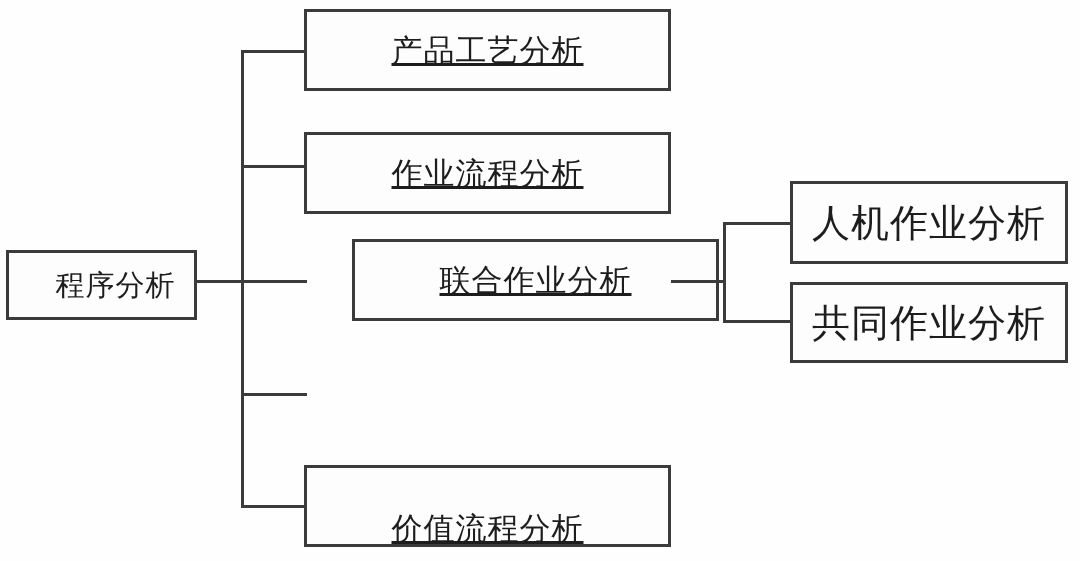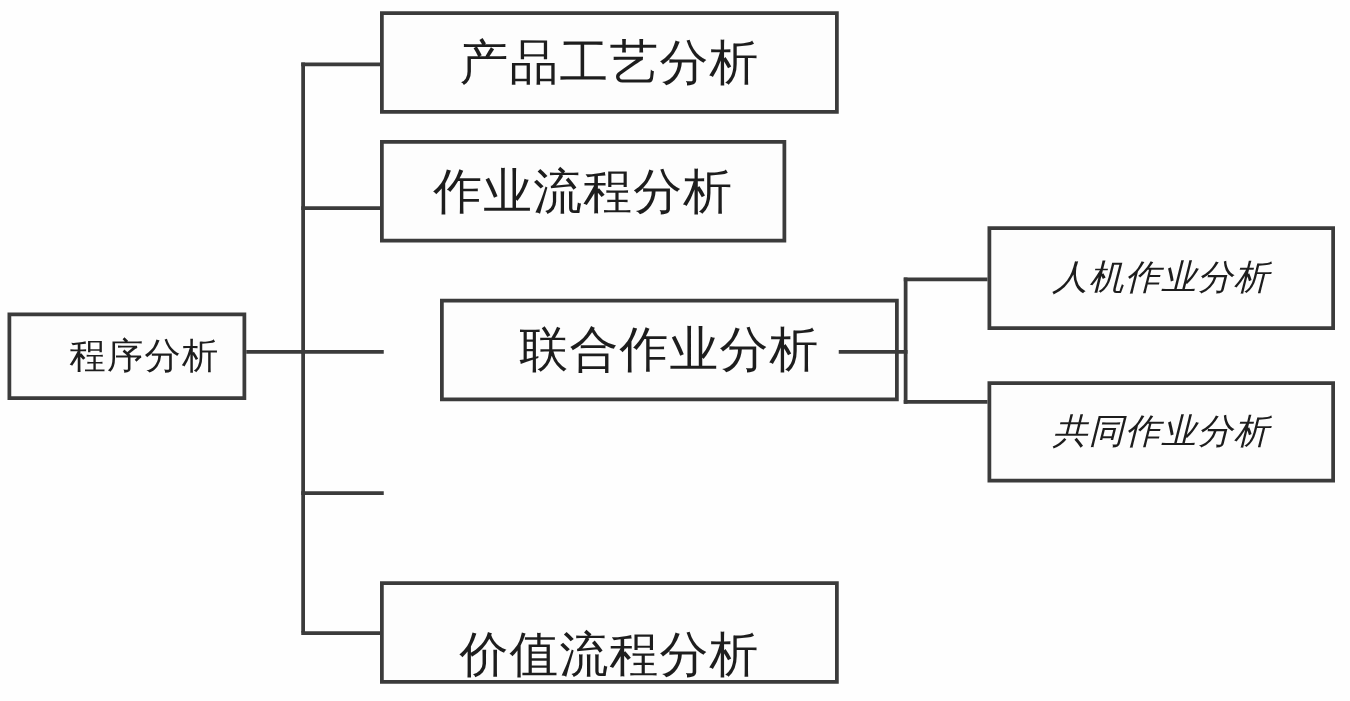--- a/index.html
+++ b/index.html
@@ -27,22 +27,22 @@
     justify-content: center;
   }
   .node-label {
     font-family: "Liberation Serif", "DejaVu Serif", serif;
     color: #1d1d1d;
     letter-spacing: 1px;
     white-space: nowrap;
     line-height: 1;
   }
   .node-root .node-label { font-size: 29px; }
-  .node-level2 .node-label { font-size: 39px; }
-  .node-level3 .node-label { font-size: 28px; font-style: italic; }
+  .node-level2 .node-label { font-size: 31px; text-decoration: underline; }
+  .node-level3 .node-label { font-size: 38px; }
   .connector {
     position: absolute;
     background: #3b3b3b;
   }
   .connector-h { height: 3px; }
   .connector-v { width: 3px; }
 </style>
 </head>
 <body>
 
@@ -59,21 +59,21 @@
   <div class="connector connector-h" style="left:241px; top:50px; width:66px;"></div>
   <div class="connector connector-h" style="left:241px; top:165px; width:66px;"></div>
   <div class="connector connector-h" style="left:241px; top:280px; width:66px;"></div>
   <div class="connector connector-h" style="left:241px; top:393px; width:66px;"></div>
   <div class="connector connector-h" style="left:241px; top:505px; width:66px;"></div>
 
   <div class="node-box node-level2" style="left:304px; top:9px; width:367px; height:82px;">
     <span class="node-label">产品工艺分析</span>
   </div>
 
-  <div class="node-box node-level2" style="left:304px; top:112px; width:325px; height:82px;">
+  <div class="node-box node-level2" style="left:304px; top:132px; width:367px; height:82px;">
     <span class="node-label">作业流程分析</span>
   </div>
 
   <div class="node-box node-level2" style="left:304px; top:239px; width:367px; height:82px;margin-left:48px;">
     <span class="node-label">联合作业分析</span>
   </div>
 
 
   <div class="node-box node-level2" style="left:304px; top:465px; width:367px; height:82px;align-items:flex-end;">
     <span class="node-label">价值流程分析</span>
@@ -83,17 +83,17 @@
 
   <div class="connector connector-v" style="left:723px; top:222px; height:101px;"></div>
 
   <div class="connector connector-h" style="left:723px; top:222px; width:70px;"></div>
   <div class="connector connector-h" style="left:723px; top:320px; width:70px;"></div>
 
   <div class="node-box node-level3" style="left:790px; top:181px; width:278px; height:83px;">
     <span class="node-label">人机作业分析</span>
   </div>
 
-  <div class="node-box node-level3" style="left:790px; top:282px; width:278px; height:81px;margin-top:23px;">
+  <div class="node-box node-level3" style="left:790px; top:282px; width:278px; height:81px;">
     <span class="node-label">共同作业分析</span>
   </div>
 
 </div>
 
 </body></html>

